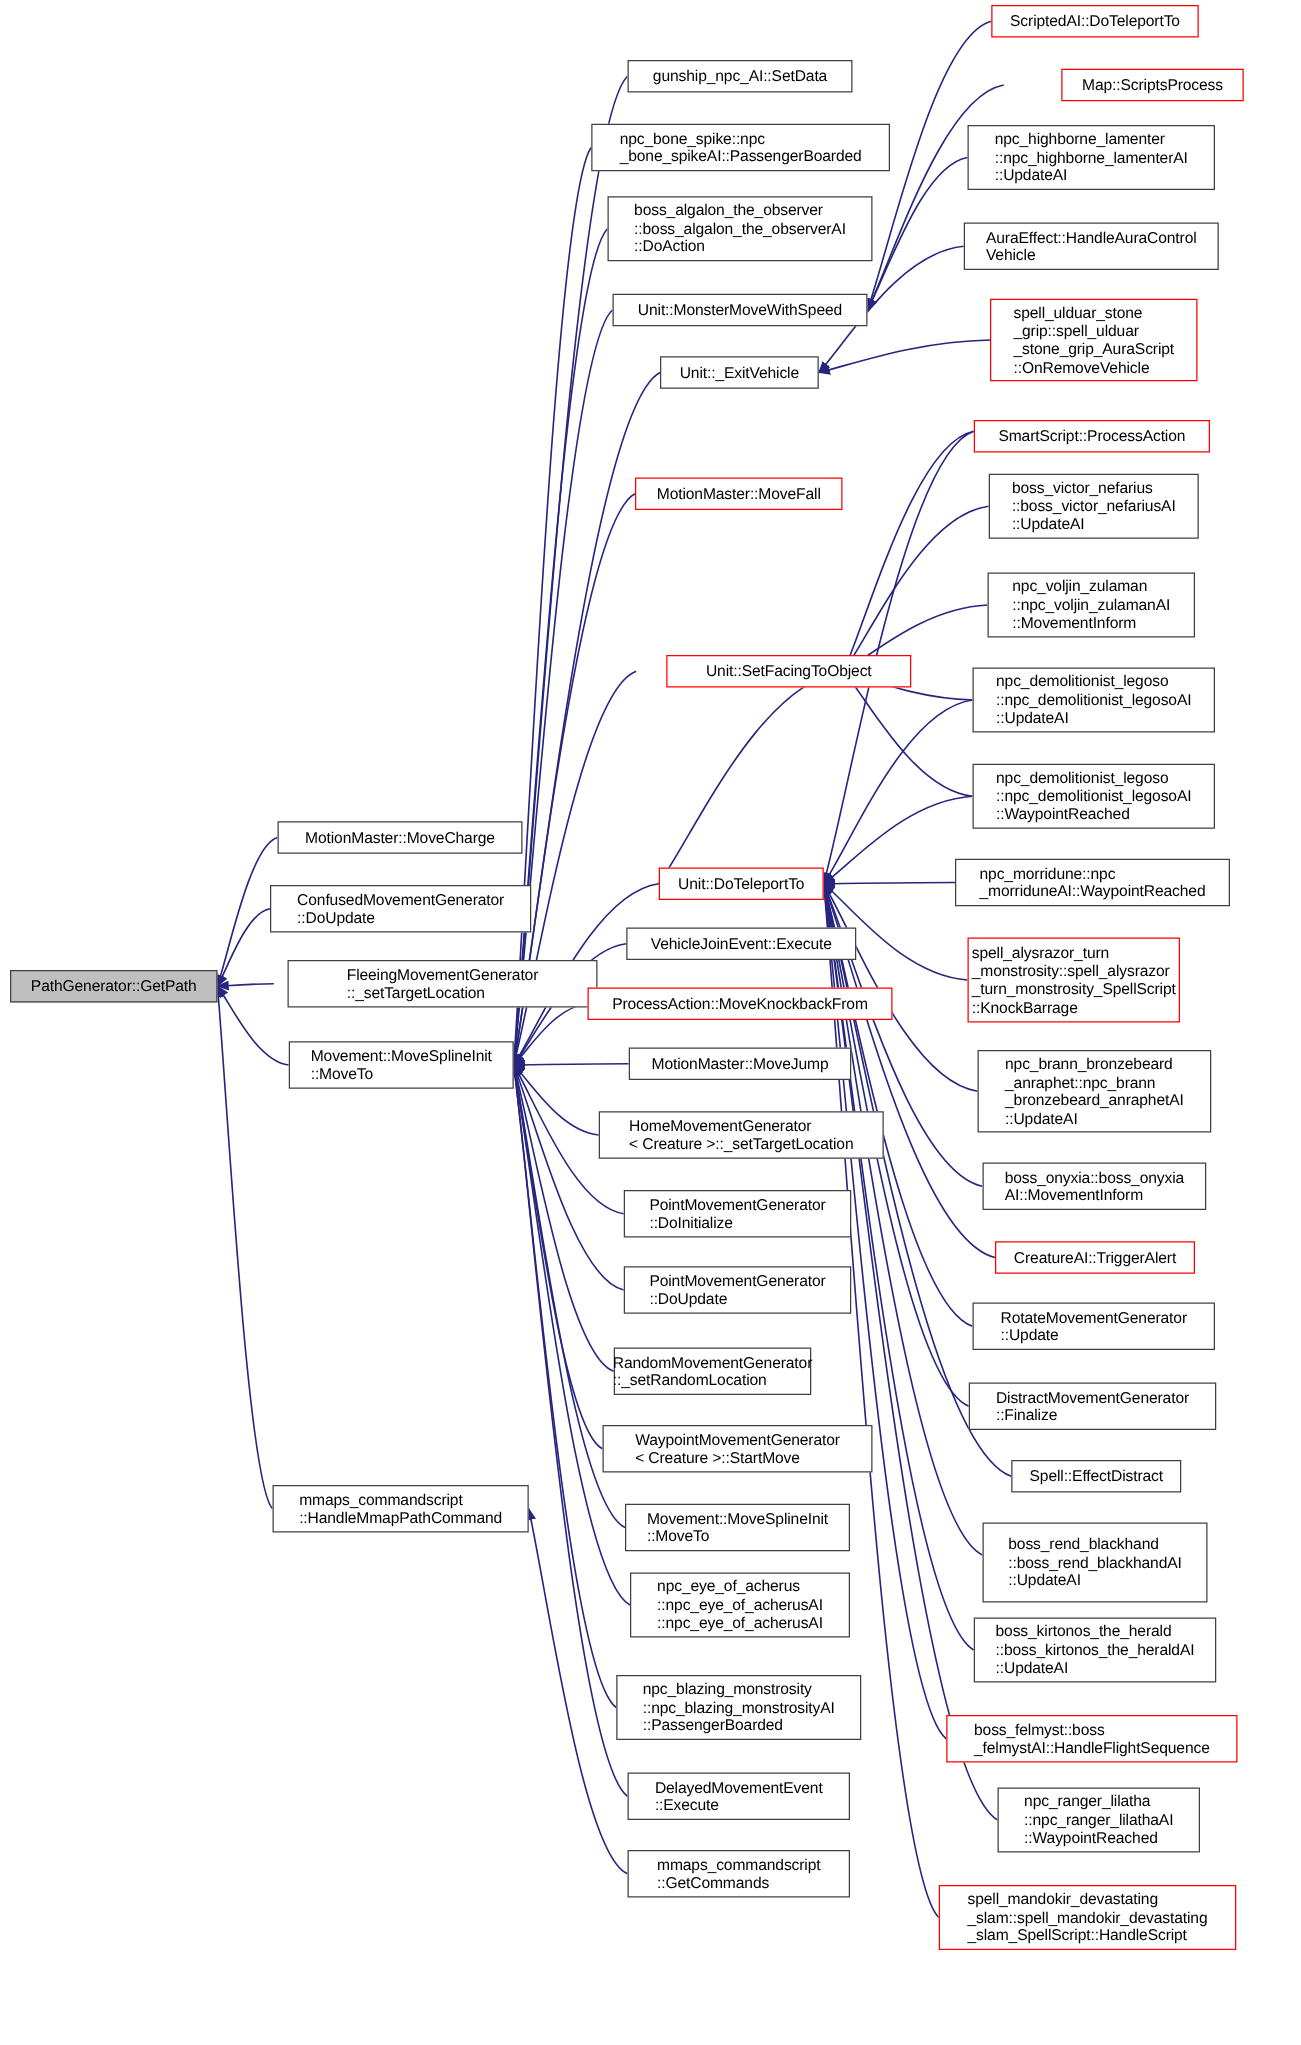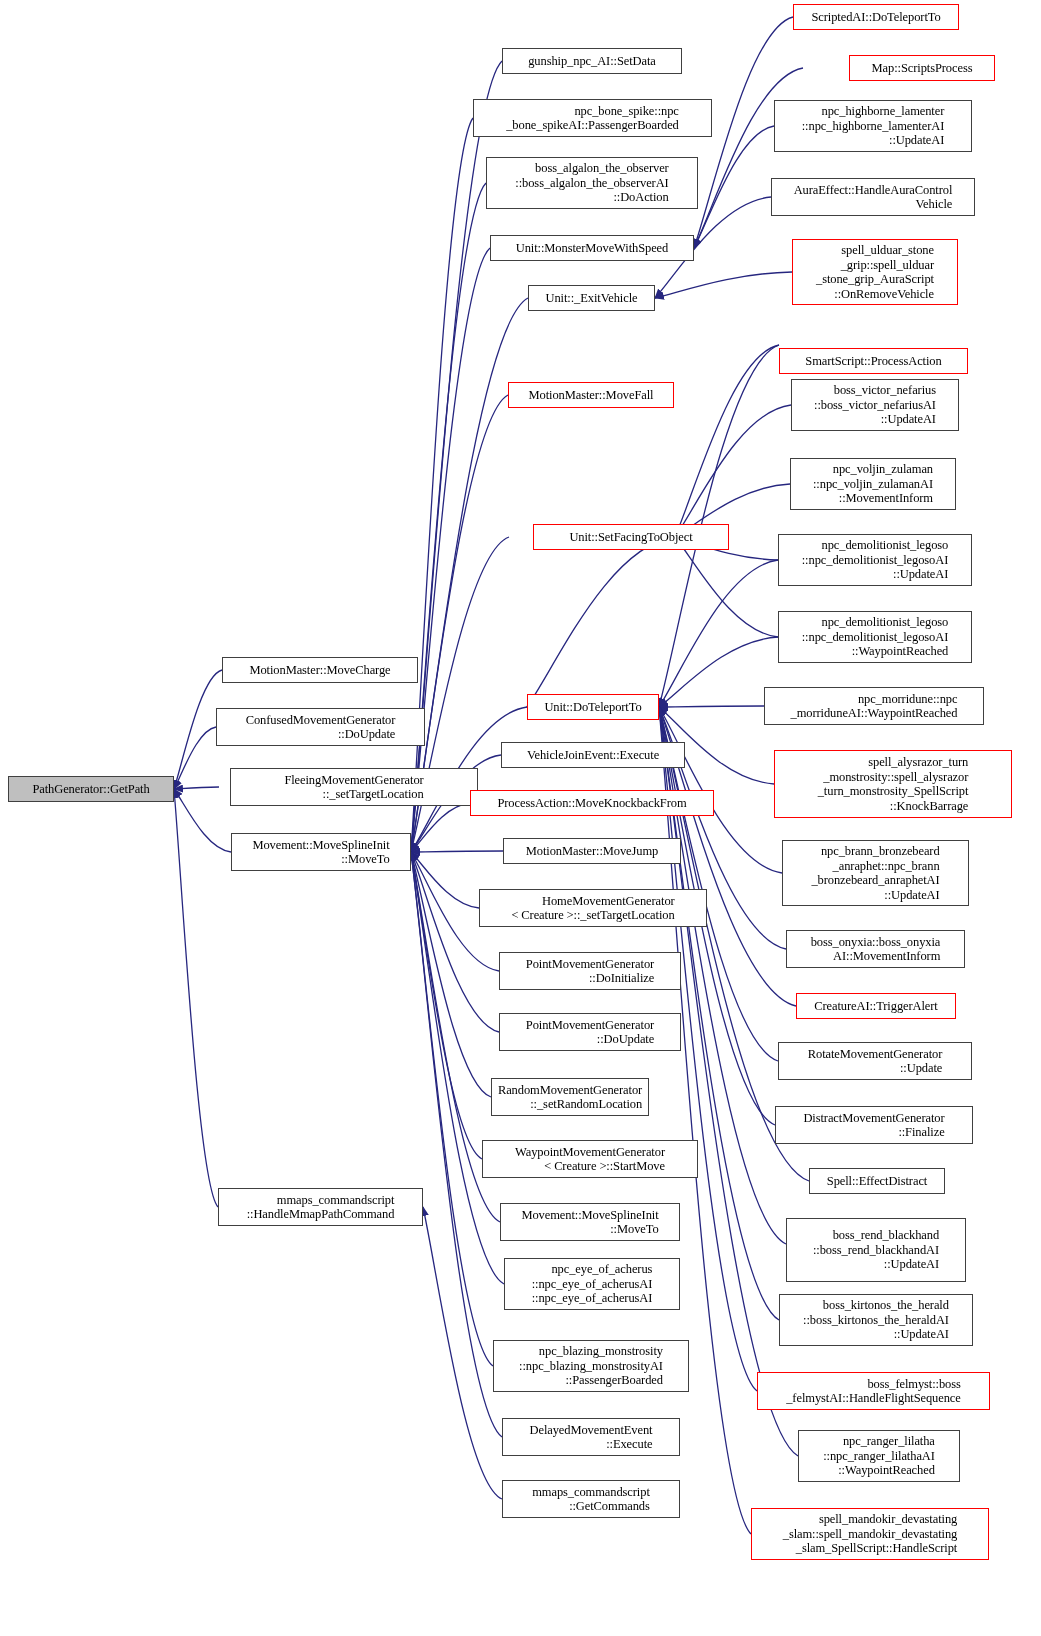--- a/index.html
+++ b/index.html
@@ -22,31 +22,30 @@
     width: 1041px;
     height: 1636px;
     pointer-events: none;
   }
   .node {
     position: absolute;
     box-sizing: border-box;
     display: flex;
     align-items: center;
     justify-content: center;
-    text-align: right;
+    text-align: left;
     background: #ffffff;
     border: 1px solid #404040;
     color: #000000;
     font-size: 12.5px;
     line-height: 14.5px;
     letter-spacing: -0.1px;
     white-space: pre-line;
     padding: 1px 3px;
     z-index: 5;
-    font-family: Liberation Serif, serif;
   }
   .node.red {
     border-color: #ff0000;
   }
   .node.root {
     background: #bfbfbf;
     border-color: #404040;
   }
 </style>
 </head>
@@ -166,36 +165,36 @@
       <div class="node red" style="left: 849px; top: 55px; width: 146px; height: 26px;">Map::ScriptsProcess</div>
       <div class="node" style="left: 774px; top: 100px; width: 198px; height: 52px;">npc_highborne_lamenter
 ::npc_highborne_lamenterAI
 ::UpdateAI</div>
       <div class="node" style="left: 771px; top: 178px; width: 204px; height: 38px;">AuraEffect::HandleAuraControl
 Vehicle</div>
       <div class="node red" style="left: 792px; top: 239px; width: 166px; height: 66px;">spell_ulduar_stone
 _grip::spell_ulduar
 _stone_grip_AuraScript
 ::OnRemoveVehicle</div>
-      <div class="node red" style="left: 779px; top: 348px; width: 189px; height: 26px;">SmartScript::ProcessAction</div>
+      <div class="node red" style="left: 779px; top: 336px; width: 189px; height: 26px;">SmartScript::ProcessAction</div>
       <div class="node" style="left: 791px; top: 379px; width: 168px; height: 52px;">boss_victor_nefarius
 ::boss_victor_nefariusAI
 ::UpdateAI</div>
       <div class="node" style="left: 790px; top: 458px; width: 166px; height: 52px;">npc_voljin_zulaman
 ::npc_voljin_zulamanAI
 ::MovementInform</div>
       <div class="node" style="left: 778px; top: 534px; width: 194px; height: 52px;">npc_demolitionist_legoso
 ::npc_demolitionist_legosoAI
 ::UpdateAI</div>
       <div class="node" style="left: 778px; top: 611px; width: 194px; height: 52px;">npc_demolitionist_legoso
 ::npc_demolitionist_legosoAI
 ::WaypointReached</div>
       <div class="node" style="left: 764px; top: 687px; width: 220px; height: 38px;">npc_morridune::npc
 _morriduneAI::WaypointReached</div>
-      <div class="node red" style="left: 774px; top: 750px; width: 238px; height: 68px;">spell_alysrazor_turn
+      <div class="node red" style="left: 774px; top: 750px; width: 170px; height: 68px;">spell_alysrazor_turn
 _monstrosity::spell_alysrazor
 _turn_monstrosity_SpellScript
 ::KnockBarrage</div>
       <div class="node" style="left: 782px; top: 840px; width: 187px; height: 66px;">npc_brann_bronzebeard
 _anraphet::npc_brann
 _bronzebeard_anraphetAI
 ::UpdateAI</div>
       <div class="node" style="left: 786px; top: 930px; width: 179px; height: 38px;">boss_onyxia::boss_onyxia
 AI::MovementInform</div>
       <div class="node red" style="left: 796px; top: 993px; width: 160px; height: 26px;">CreatureAI::TriggerAlert</div>

